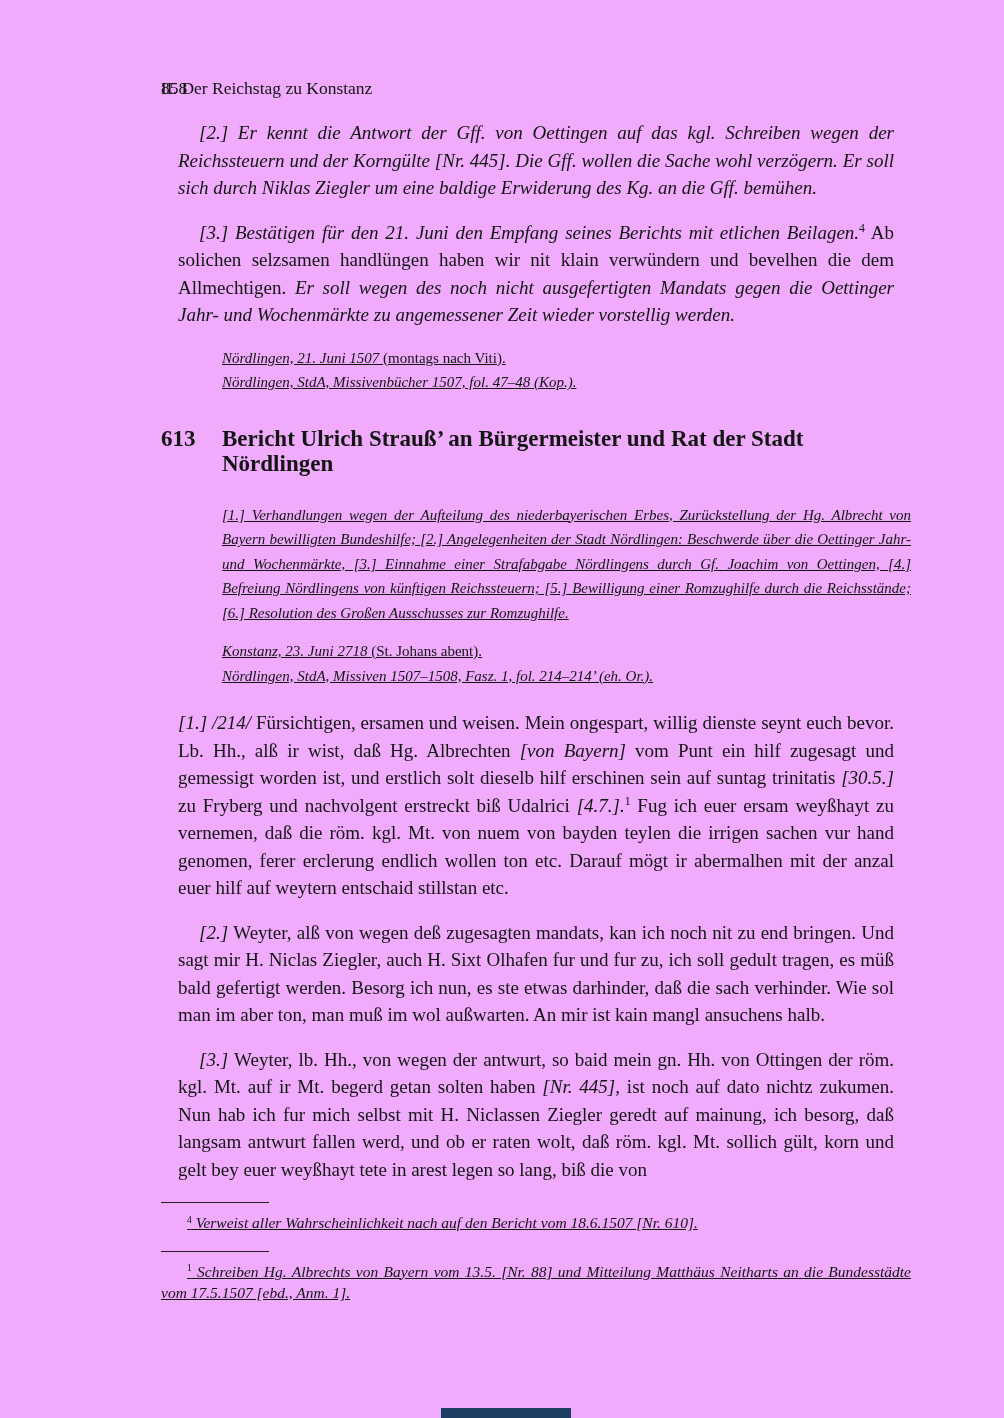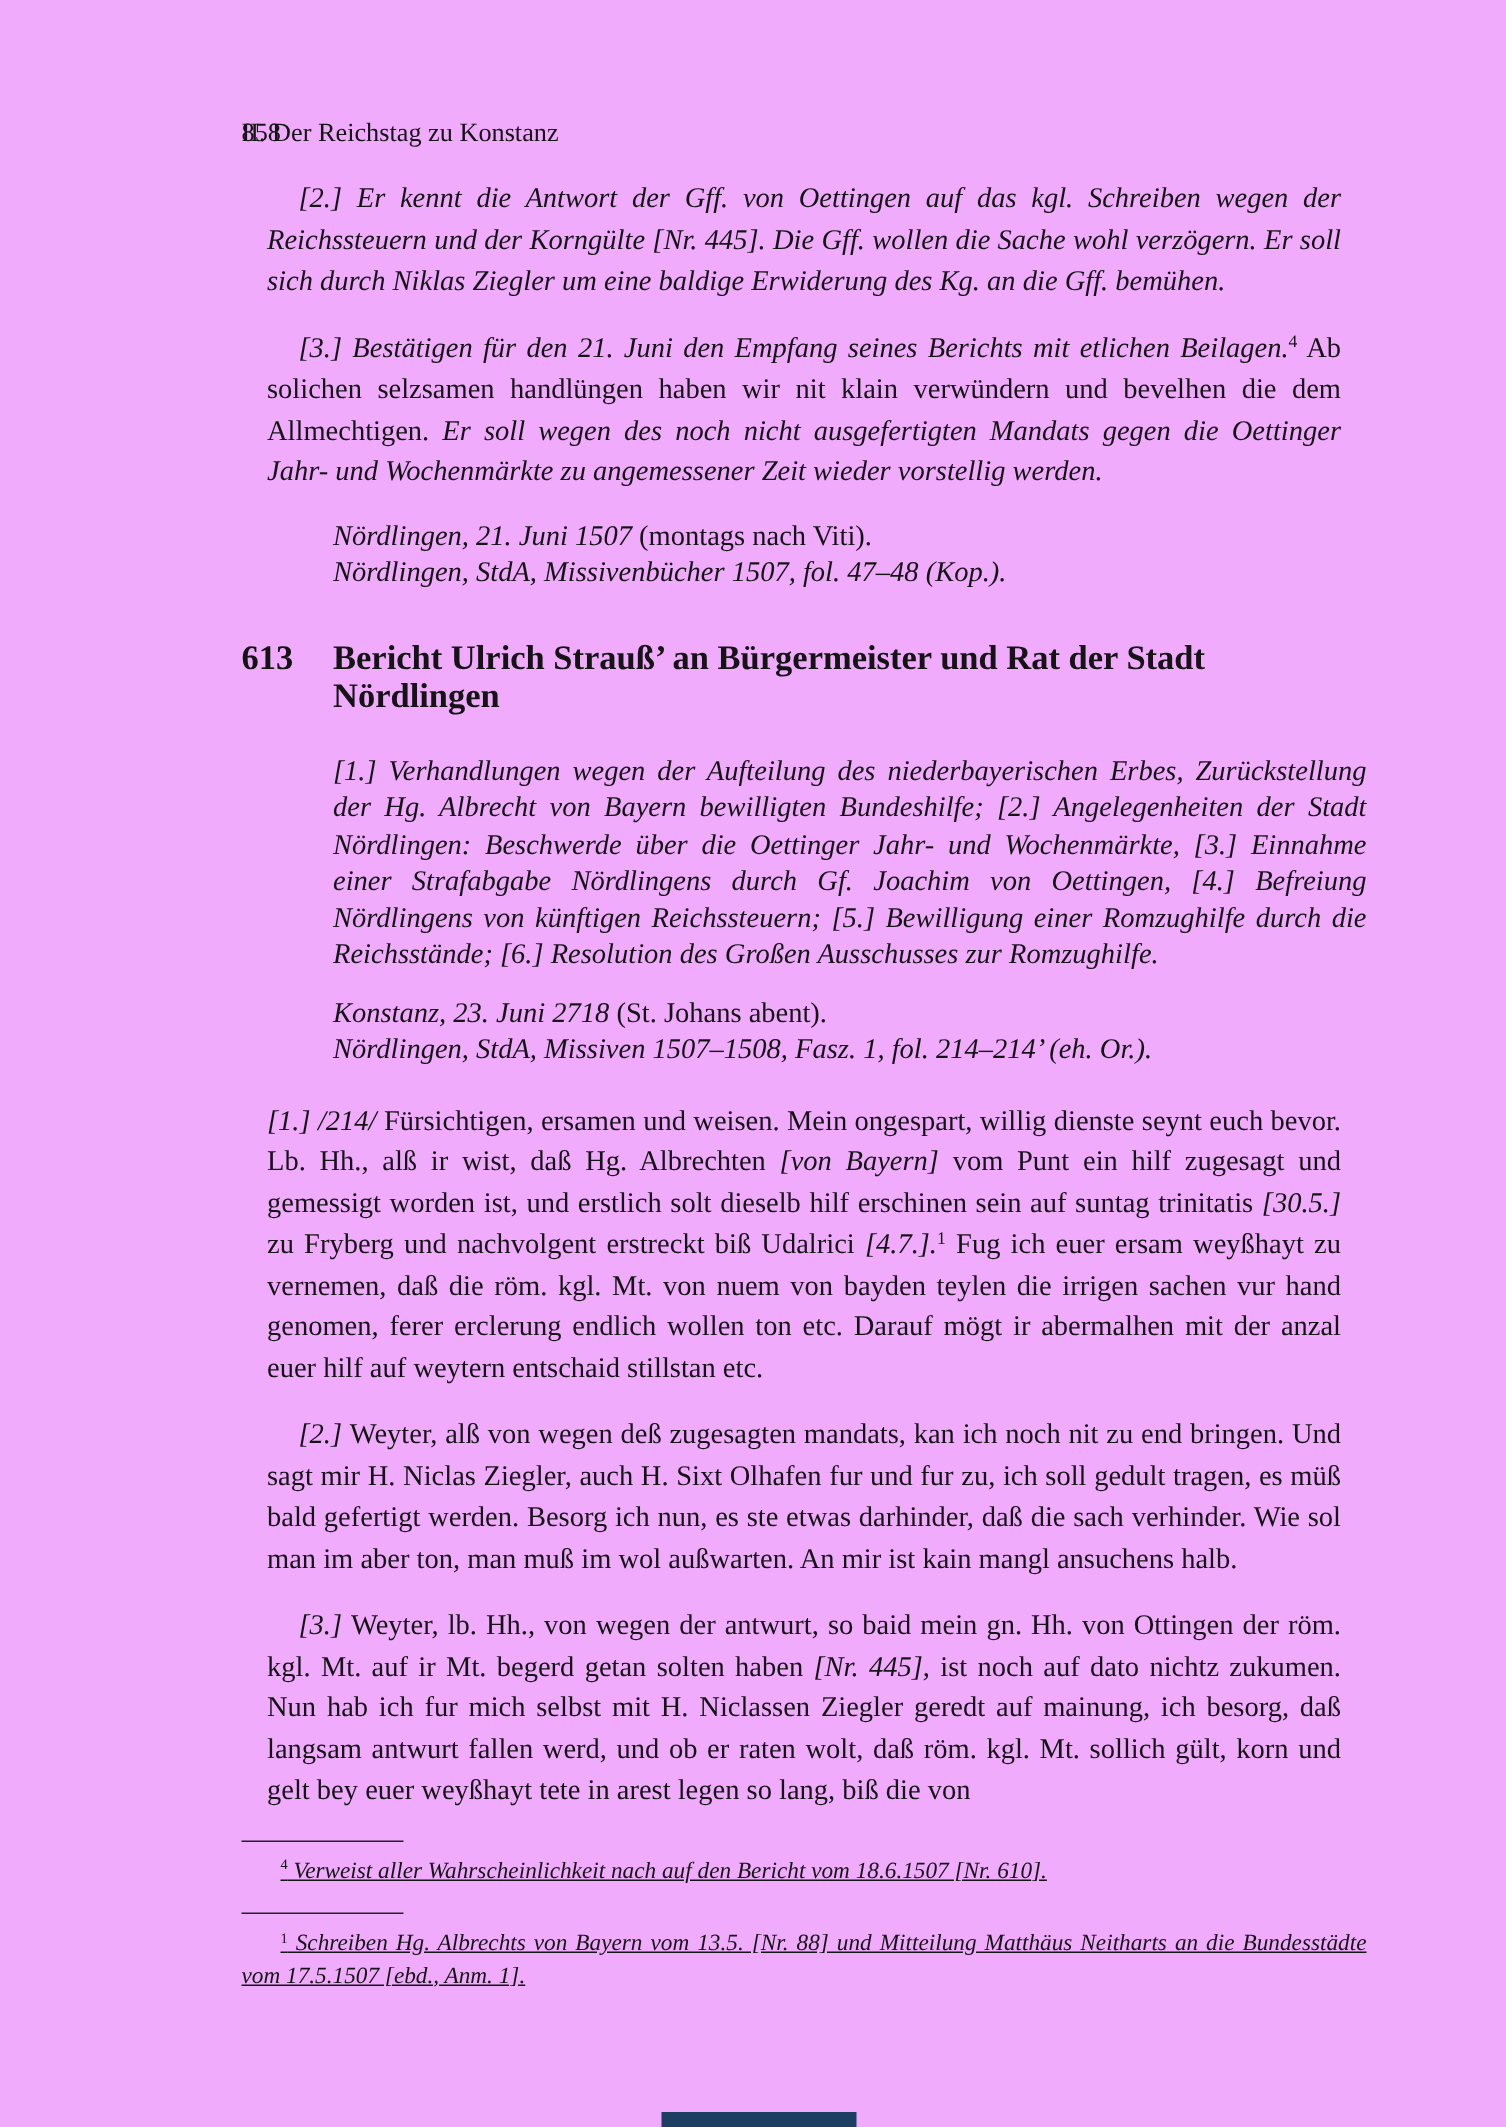--- a/index.html
+++ b/index.html
@@ -21,21 +21,21 @@
   
   .header { position: relative; height: 24px; margin-bottom: 16px; }
   .page-number { position: absolute; left: 0; top: 0; font-size: 17.5px; }
   .running-head { position: absolute; left: 0; right: 0; top: 0; text-align: left; font-size: 17.5px; }
 
   
   .bp { font-size: 19px; line-height: 27.5px; text-align: justify; margin: 17px; }
   .ind { text-indent: 21px; }
 
   
-  .small { font-size: 19px; line-height: 24.5px; margin: 0; }
+  .small { font-size: 15px; line-height: 24.5px; margin: 0; text-decoration: underline; }
   .block-ind { margin-left: 61px; }
   .summary { text-align: justify; margin-top: 0; margin-bottom: 14px; }
   .dateline-block { margin-top: 11px; }
 
   
   .doc-head { display: flex; font-weight: bold; font-size: 23px; line-height: 25px; margin: 31px 0 27px 0; }
   .doc-num { width: 61px; flex: 0 0 61px; }
   .doc-title { flex: 1; }
 
   .body-section { margin-top: 21px; }

